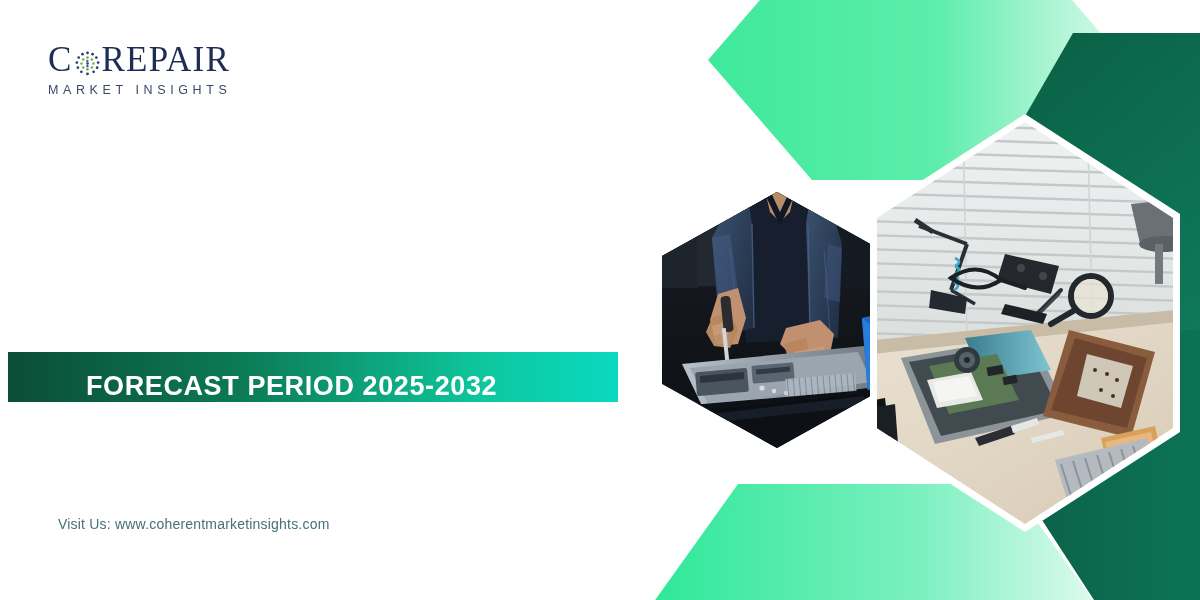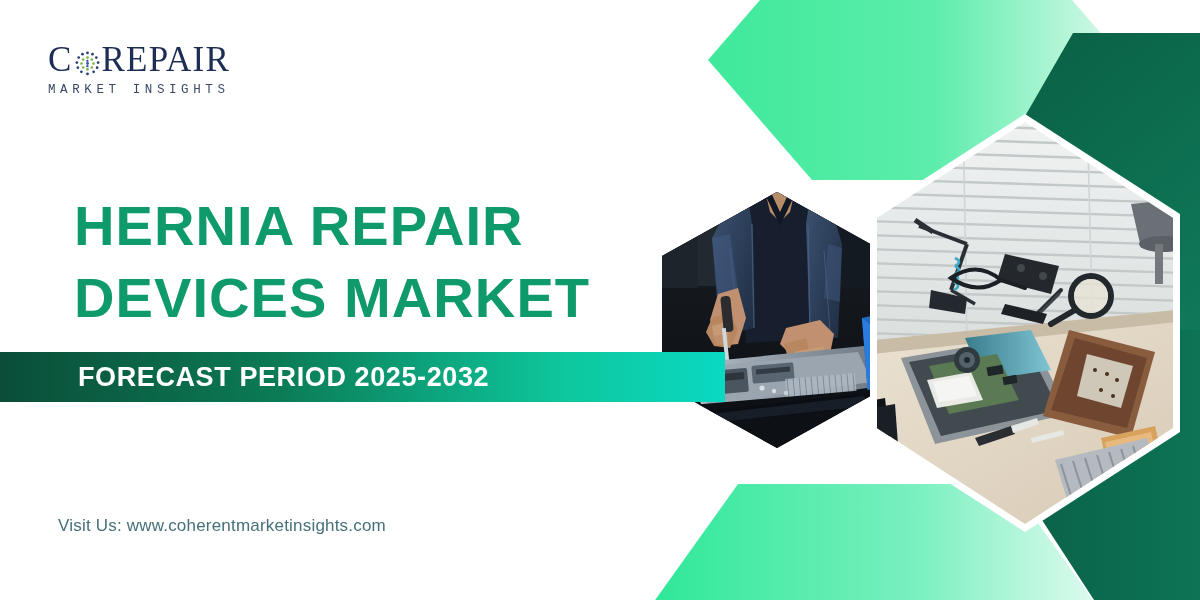--- a/index.html
+++ b/index.html
@@ -33,21 +33,21 @@
     align-items:center;
   }
   .logo-globe {
     display:inline-block;
     width:27px; height:27px;
     margin:0 1px;
     position:relative;
     top:2px;
   }
   .logo-sub {
-    font-family:Liberation Mono, monospace;
+    font-family:Liberation Sans, sans-serif;
     font-size:12.5px;
     letter-spacing:4.6px;
     color:#3a4866;
     margin-top:6px;
     white-space:nowrap;
   }
 
   
   #title {
     position:absolute;
@@ -62,42 +62,42 @@
     letter-spacing:1px;
     color:#0f9a6c;
     white-space:nowrap;
     transform:scaleX(1.02);
     transform-origin:left center;
   }
 
   
   #forecast-bar {
     position:absolute;
-    left:0; top:352px;
-    width:725px; height:50px;
+    left:8px; top:352px;
+    width:610px; height:50px;
     background:linear-gradient(90deg,#0b4d38 0%, #0b7a55 38%, #0ec79d 78%, #0ad9c2 100%);
     display:flex;
-    align-items:center;
+    align-items:flex-end;
   }
   #forecast-text {
     font-family:"Liberation Sans Narrow","Liberation Sans", sans-serif;
     font-weight:bold;
     font-size:27px;
     letter-spacing:0.6px;
     color:#ffffff;
     margin-left:78px;
     white-space:nowrap;
   }
 
   
   #visit-us {
     position:absolute;
     left:58px; top:516px;
     font-family:"Liberation Sans", sans-serif;
-    font-size:17px;
+    font-size:14px;
     color:#46707a;
     letter-spacing:0.2px;
     white-space:nowrap;
   }
 
   
   .hex-photo { position:absolute; }
 </style>
 </head>
 <body>
@@ -419,24 +419,20 @@
             <circle cx="14.9" cy="12" r="1.3"></circle>
               <circle cx="14.9" cy="18" r="1.3"></circle>
           </g>
         </svg>
       </span>
       <span>REPAIR</span>
     </div>
     <div class="logo-sub">MARKET INSIGHTS</div>
   </div>
 
-  <div id="title">
-    <div class="title-line">HERNIA REPAIR</div>
-    <div class="title-line">DEVICES MARKET</div>
-  </div>
 
   <div id="forecast-bar">
     <span id="forecast-text">FORECAST PERIOD 2025-2032</span>
   </div>
 
   <div id="visit-us">Visit Us: www.coherentmarketinsights.com</div>
 
 </div>
 
 </body></html>

